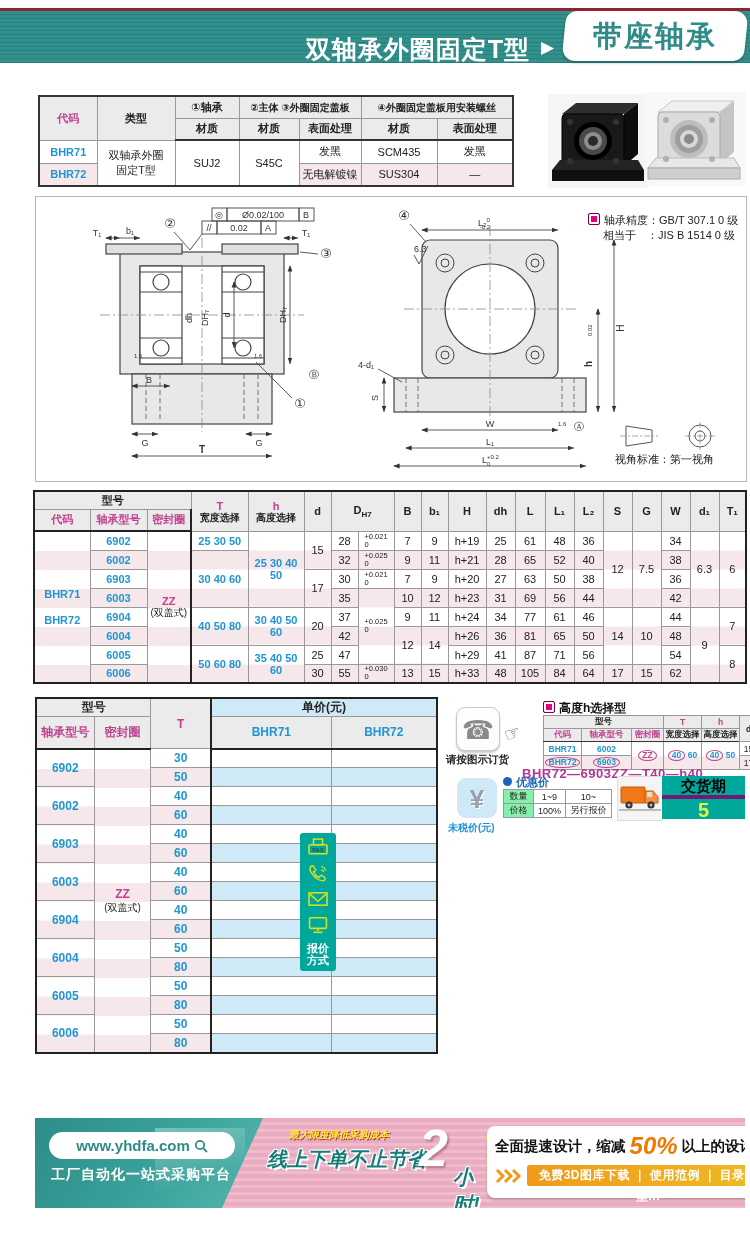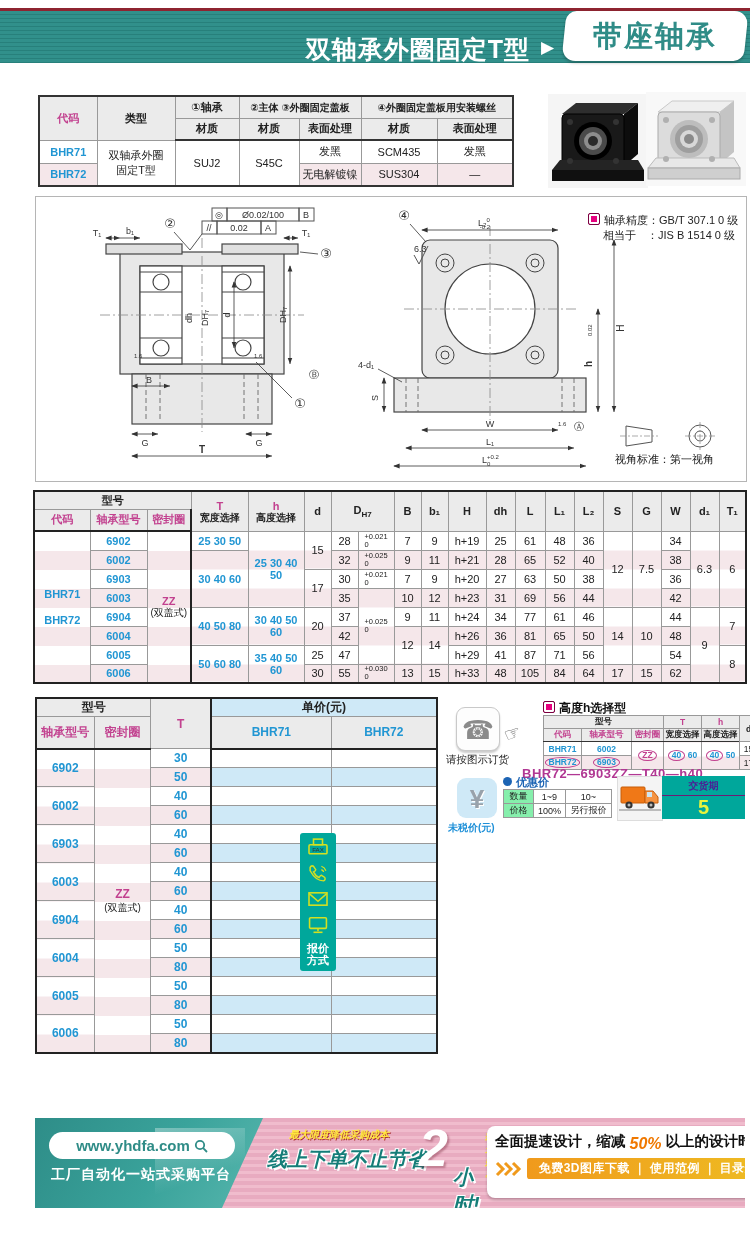--- a/index.html
+++ b/index.html
@@ -63,21 +63,21 @@
   #price .thick-r{border-right:2px solid #222;}
   #price thead th.bluebg{background:#cfe9f7;}
   
   #qbadge{left:300px;top:833px;width:36px;height:128px;background:#00a79b;border-radius:3px;
     display:flex;flex-direction:column;align-items:center;justify-content:space-between;padding:5px 0;}
   #qbadge .ql{color:#fff;font-size:11px;line-height:12px;font-weight:bold;text-align:center;}
   
   #phonebox{left:456px;top:707px;width:42px;height:42px;background:#fdfdfd;border:1px solid #c9c9c9;
     border-radius:9px;box-shadow:0 2px 2px rgba(0,0,0,.2);text-align:center;line-height:44px;
     font-size:26px;color:#8a8a8a;}
-  #ordernote{left:446px;top:753px;width:80px;font-size:10.5px;font-weight:normal;color:#222;}
+  #ordernote{left:446px;top:753px;width:80px;font-size:10.5px;font-weight:bold;color:#222;}
   #pointer{left:504px;top:722px;font-size:19px;color:#666;transform:rotate(-20deg);}
   #seltitle{left:543px;top:700px;font-size:12px;font-weight:bold;color:#111;}
   #ex{left:543px;top:715px;width:205px;font-size:8.5px;border:1.5px solid #333;}
   #ex thead tr{height:11px;}
   #ex tbody tr{height:14px;}
   #ex thead tr:last-child th{border-bottom:1.5px solid #333;}
   #ex td{background:#fff;}
   #ex tr.alt td{background:#f5e7ea;}
   #ex .mw{background:repeating-linear-gradient(180deg,#fff 0 14px,#f5e7ea 14px 28px) !important;}
   .oval{display:inline-block;border:1.4px solid #c2418f;border-radius:50%;padding:0 3px;line-height:9px;}
@@ -87,22 +87,22 @@
     text-shadow:1px 1px 0 #fff;}
   #taxnote{left:448px;top:821px;font-size:10px;font-weight:bold;color:#1e90d8;}
   #disc-title{left:503px;top:775px;font-size:11px;font-weight:bold;color:#1c64b4;}
   #disc-title .dot{display:inline-block;width:9px;height:9px;border-radius:50%;background:#1c64b4;margin-right:4px;}
   #disc{left:503px;top:789px;width:108px;font-size:9px;border:1px solid #888;}
   #disc tr{height:13px;}
   #disc td:first-child{background:#86efac;}
   #disc td{background:#fff;}
   #truckbox{left:617px;top:776px;width:44px;height:43px;background:#f4f4f4;border:1px solid #ddd;}
   #delivery{left:662px;top:776px;width:83px;height:43px;background:#00a79b;}
-  #delivery .dl{color:#4c1d95;font-weight:bold;font-size:10px;text-align:center;line-height:19px;
-    border-bottom:1px solid #701a75;}
+  #delivery .dl{color:#000000;font-weight:bold;font-size:15px;text-align:center;line-height:19px;
+    border-bottom:4px solid #701a75;}
   #delivery .dd{color:#e8f43c;font-weight:bold;font-size:20px;text-align:center;line-height:23px;}
   
   #footer{left:35px;top:1118px;width:710px;height:90px;overflow:hidden;
     background:repeating-linear-gradient(180deg,#e8abc0 0 4px,#f0bccd 4px 7px);}
   #f-left{left:0;top:0;width:228px;height:90px;
     background:linear-gradient(120deg,#2e8d88 0%,#3aa39b 55%,#57b6ad 100%);
     clip-path:polygon(0 0,100% 0,82% 100%,0 100%);}
   #f-left::after{content:"";position:absolute;left:120px;top:10px;width:90px;height:80px;
     background:linear-gradient(160deg,rgba(255,255,255,.35),rgba(255,255,255,0) 60%);}
   #f-pill{left:14px;top:14px;width:186px;height:27px;background:#fff;border-radius:14px;
@@ -116,21 +116,21 @@
     color:#157d78;white-space:nowrap;
     text-shadow:-1px -1px 0 #fff,1px -1px 0 #fff,-1px 1px 0 #fff,2px 2px 0 #fff;}
   #f-promo .pbig{position:absolute;left:152px;top:-4px;font-size:52px;font-weight:bold;font-style:italic;
     color:#fff;text-shadow:2px 2px 2px rgba(120,40,60,.4);}
   #f-promo .p3{position:absolute;left:186px;top:8px;font-size:9px;font-weight:bold;color:#ffe73c;font-style:italic;margin-left:32px;}
   #f-promo .p4{position:absolute;left:186px;top:42px;font-size:20px;font-weight:bold;font-style:italic;
     color:#157d78;text-shadow:-1px -1px 0 #fff,1px -1px 0 #fff,-1px 1px 0 #fff,2px 2px 0 #fff;}
   #f-right{left:452px;top:8px;width:290px;height:72px;background:#fff;border-radius:8px;
     box-shadow:0 2px 3px rgba(0,0,0,.2);padding:6px 8px;box-sizing:border-box;}
   #f-right .r1{font-size:14.5px;font-weight:bold;color:#111;white-space:nowrap;}
-  #f-right .pct{font-size:16px;font-weight:bold;font-style:italic;color:#f07800;vertical-align:-3px;}
+  #f-right .pct{font-size:24px;font-weight:bold;font-style:italic;color:#f07800;vertical-align:-3px;}
   #f-links{margin-top:5px;display:flex;align-items:center;gap:4px;}
   #f-linkbar{height:21px;flex:1;background:linear-gradient(90deg,#f09a1c,#eebc22);
     border-radius:3px 11px 11px 3px;color:#fff;font-size:12px;font-weight:bold;
     text-align:center;line-height:21px;letter-spacing:.5px;}
 </style>
 </head>
 <body>
 
 <div id="page">
 

